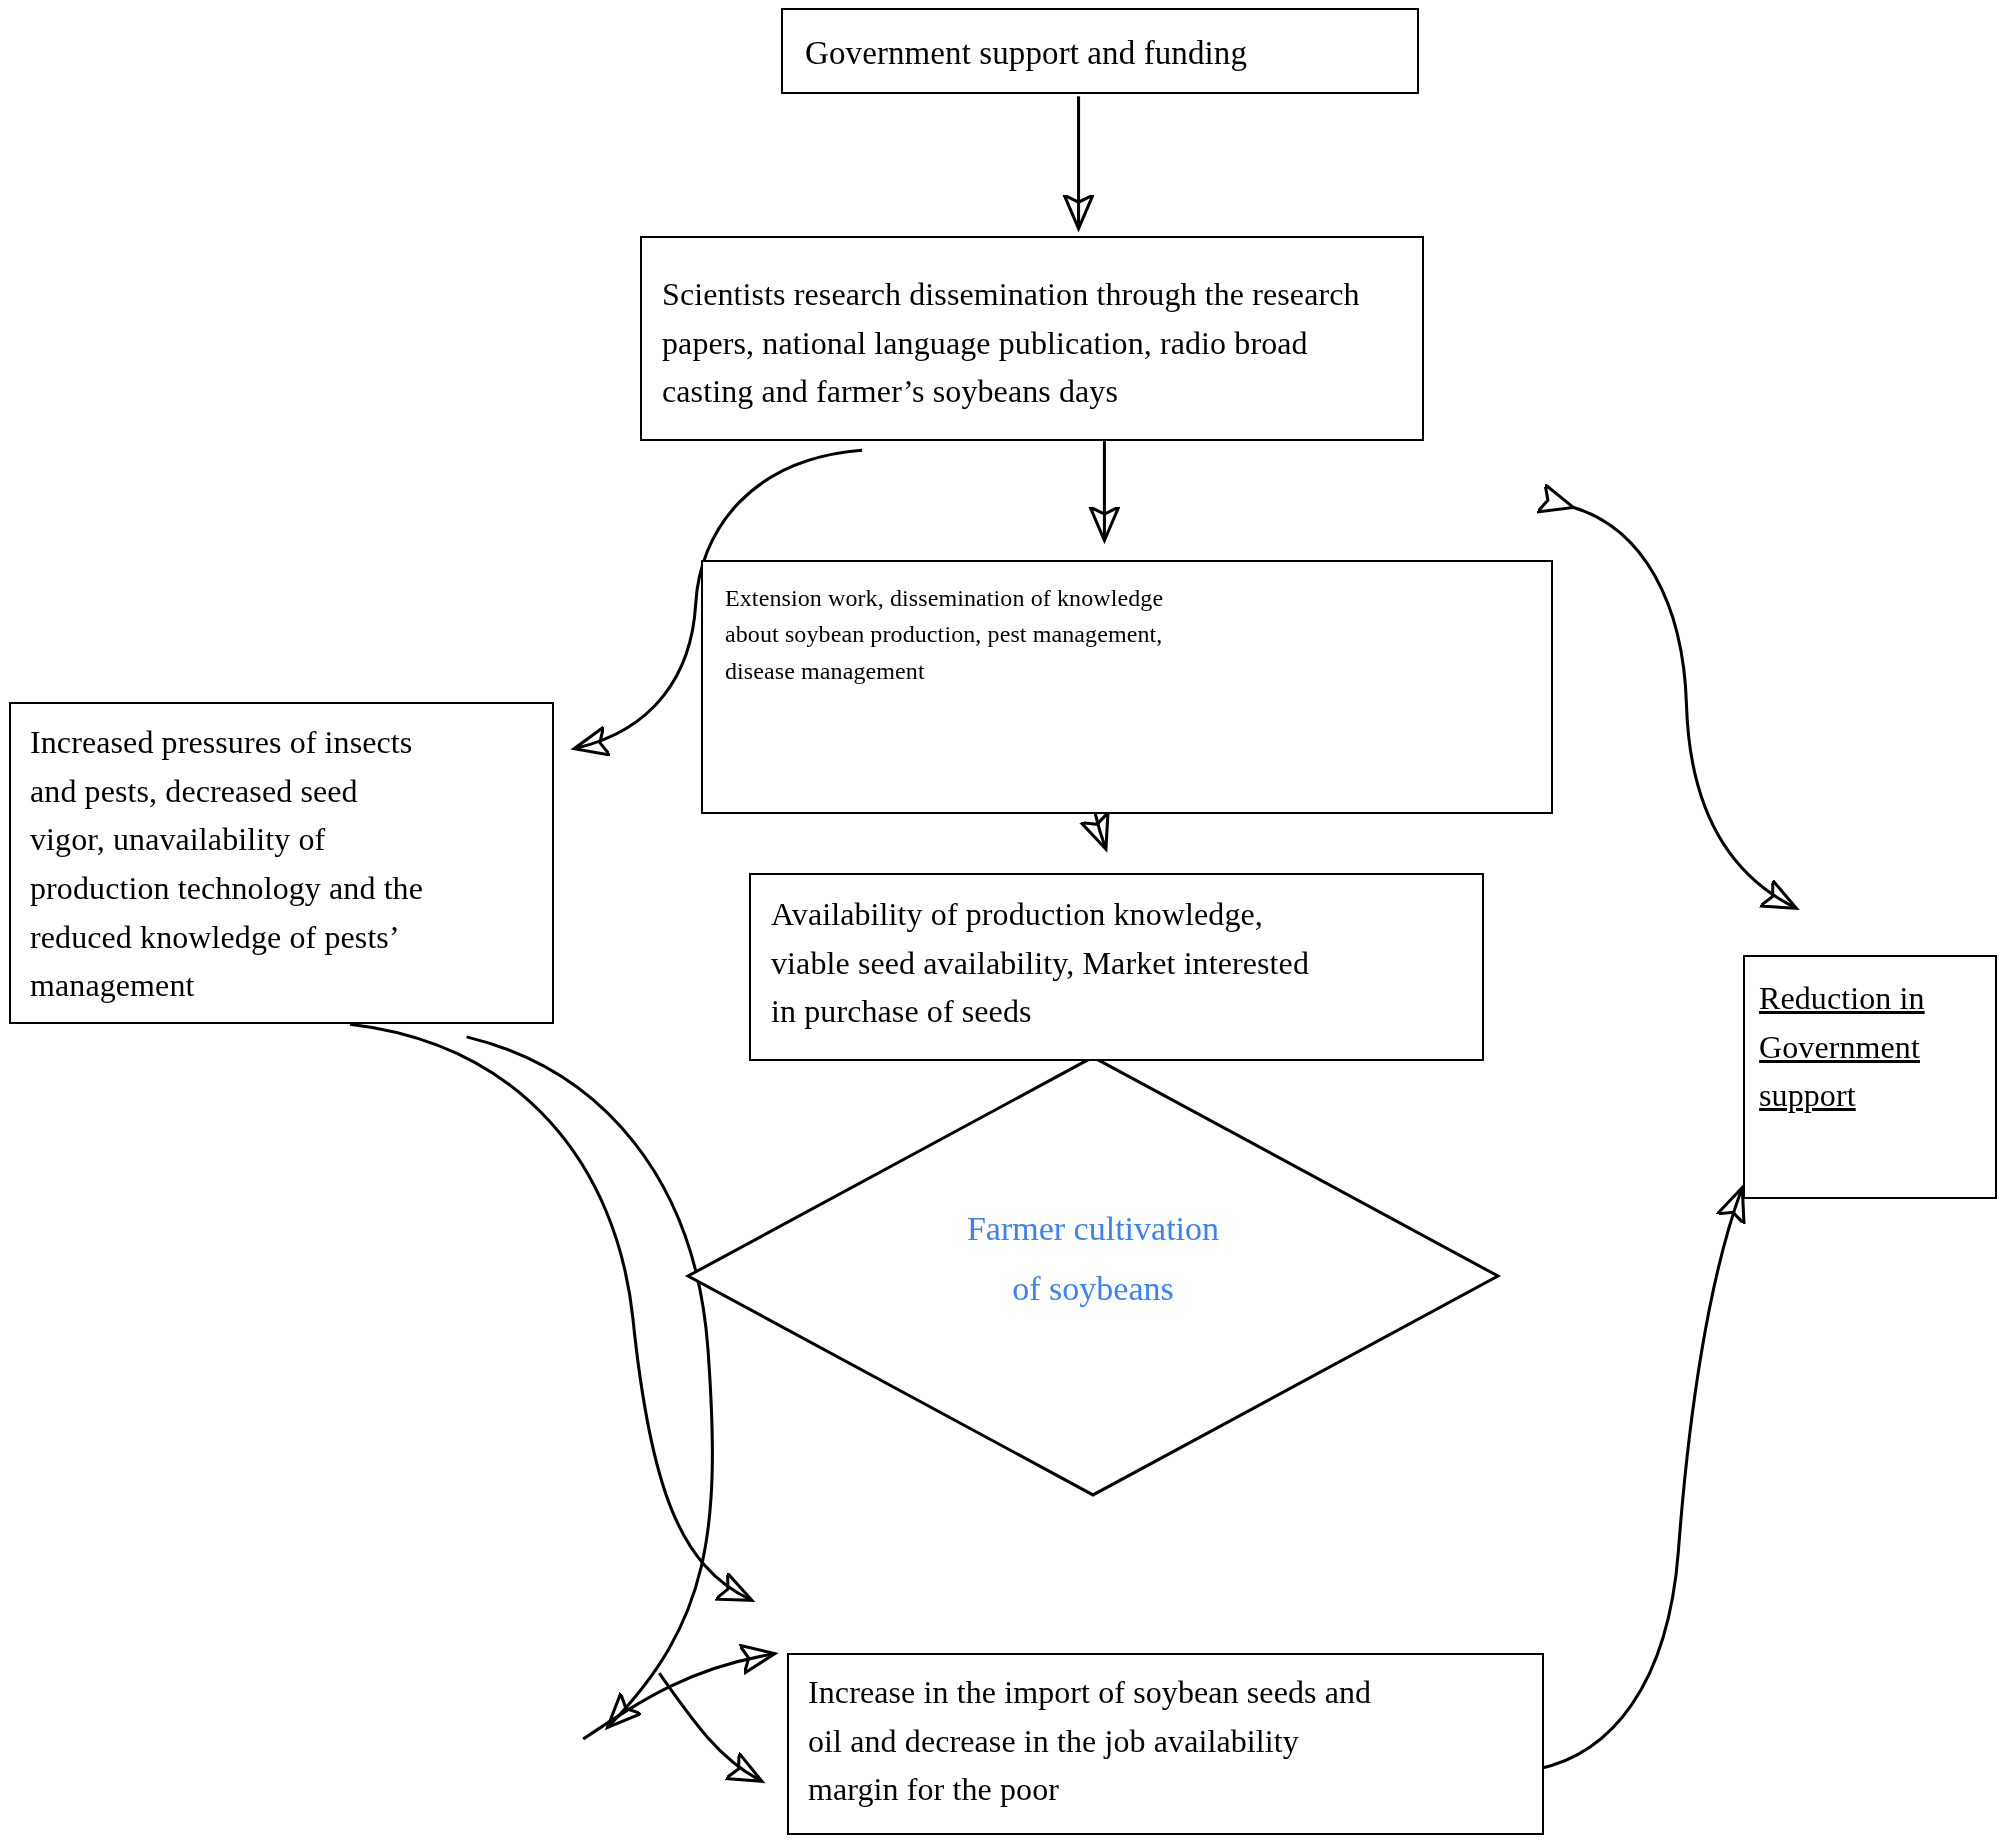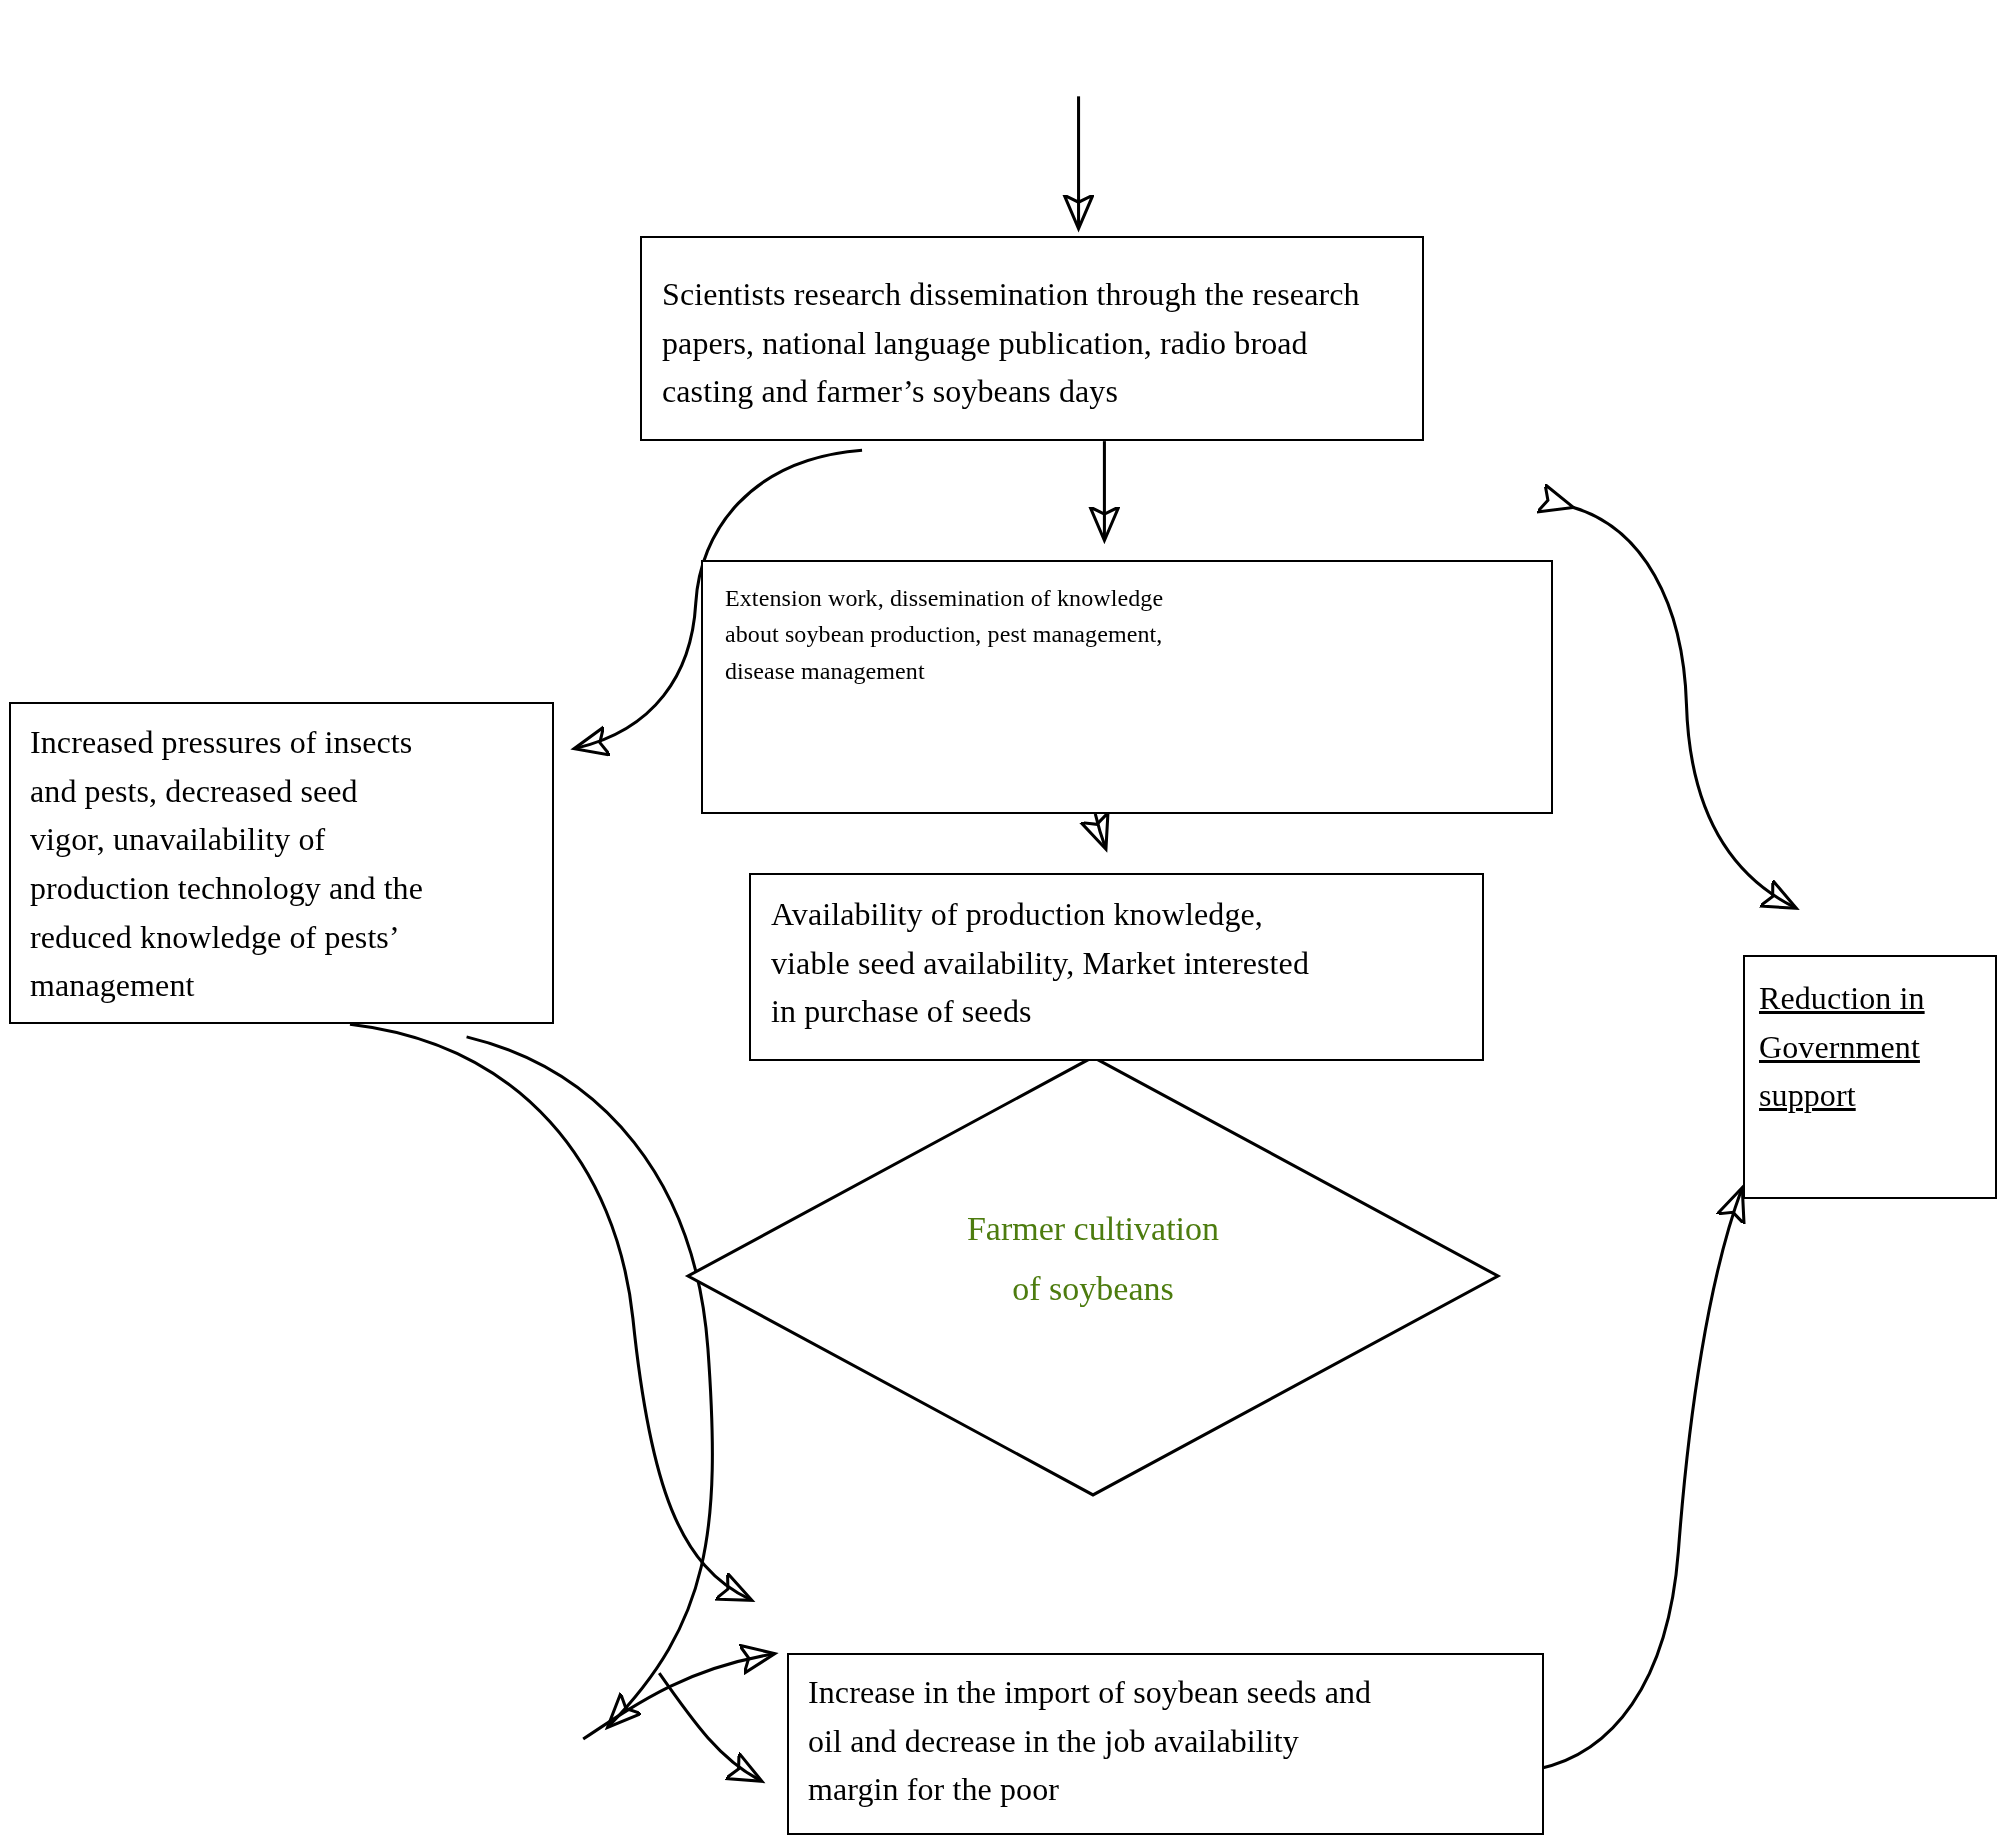--- a/index.html
+++ b/index.html
@@ -36,21 +36,21 @@
     position: absolute;
     z-index: 2;
   }
   .diamond-label {
     position: absolute;
     left: 0;
     right: 0;
     text-align: center;
     white-space: pre-line;
     line-height: 1.75;
-    color: #4d7c0f;
+    color: #3b82f6;
     z-index: 4;
   }
   svg.edges {
     position: absolute;
     left: 0;
     top: 0;
     width: 2005px;
     height: 1841px;
     z-index: 1;
     pointer-events: none;
@@ -86,20 +86,23 @@
 
     <path d="M 920 2045 C 1190 2110 1372 2330 1396 2660 C 1422 3020 1400 3200 1200 3405" stroke-width="6" marker-end="url(#ah)"></path>
 
     <path d="M 1150 3430 C 1270 3350 1360 3290 1525 3262" stroke-width="6" marker-end="url(#ah)"></path>
 
     <path d="M 1300 3300 C 1370 3400 1420 3470 1500 3512" stroke-width="6" marker-end="url(#ah)"></path>
 
     <path d="M 3030 3490 C 3180 3460 3290 3320 3310 3060 C 3330 2790 3370 2520 3435 2345" stroke-width="6" marker-end="url(#ah)"></path>
   </svg>
 
+  <div class="node" style="left:781px; top:8px; width:638px; height:86px; padding:18px 22px; font-size:33px;">
+    <span class="txt">Government support and funding</span>
+  </div>
 
   <div class="node" style="left:640px; top:236px; width:784px; height:205px; padding:32px 20px; font-size:32px;">
     <span class="txt">Scientists research dissemination through the research
 papers, national language publication, radio broad
 casting and farmer’s soybeans days</span>
   </div>
 
   <div class="node" style="left:701px; top:560px; width:852px; height:254px; padding:18px 22px; font-size:24px;">
     <span class="txt">Extension work, dissemination of knowledge
 about soybean production, pest management,

